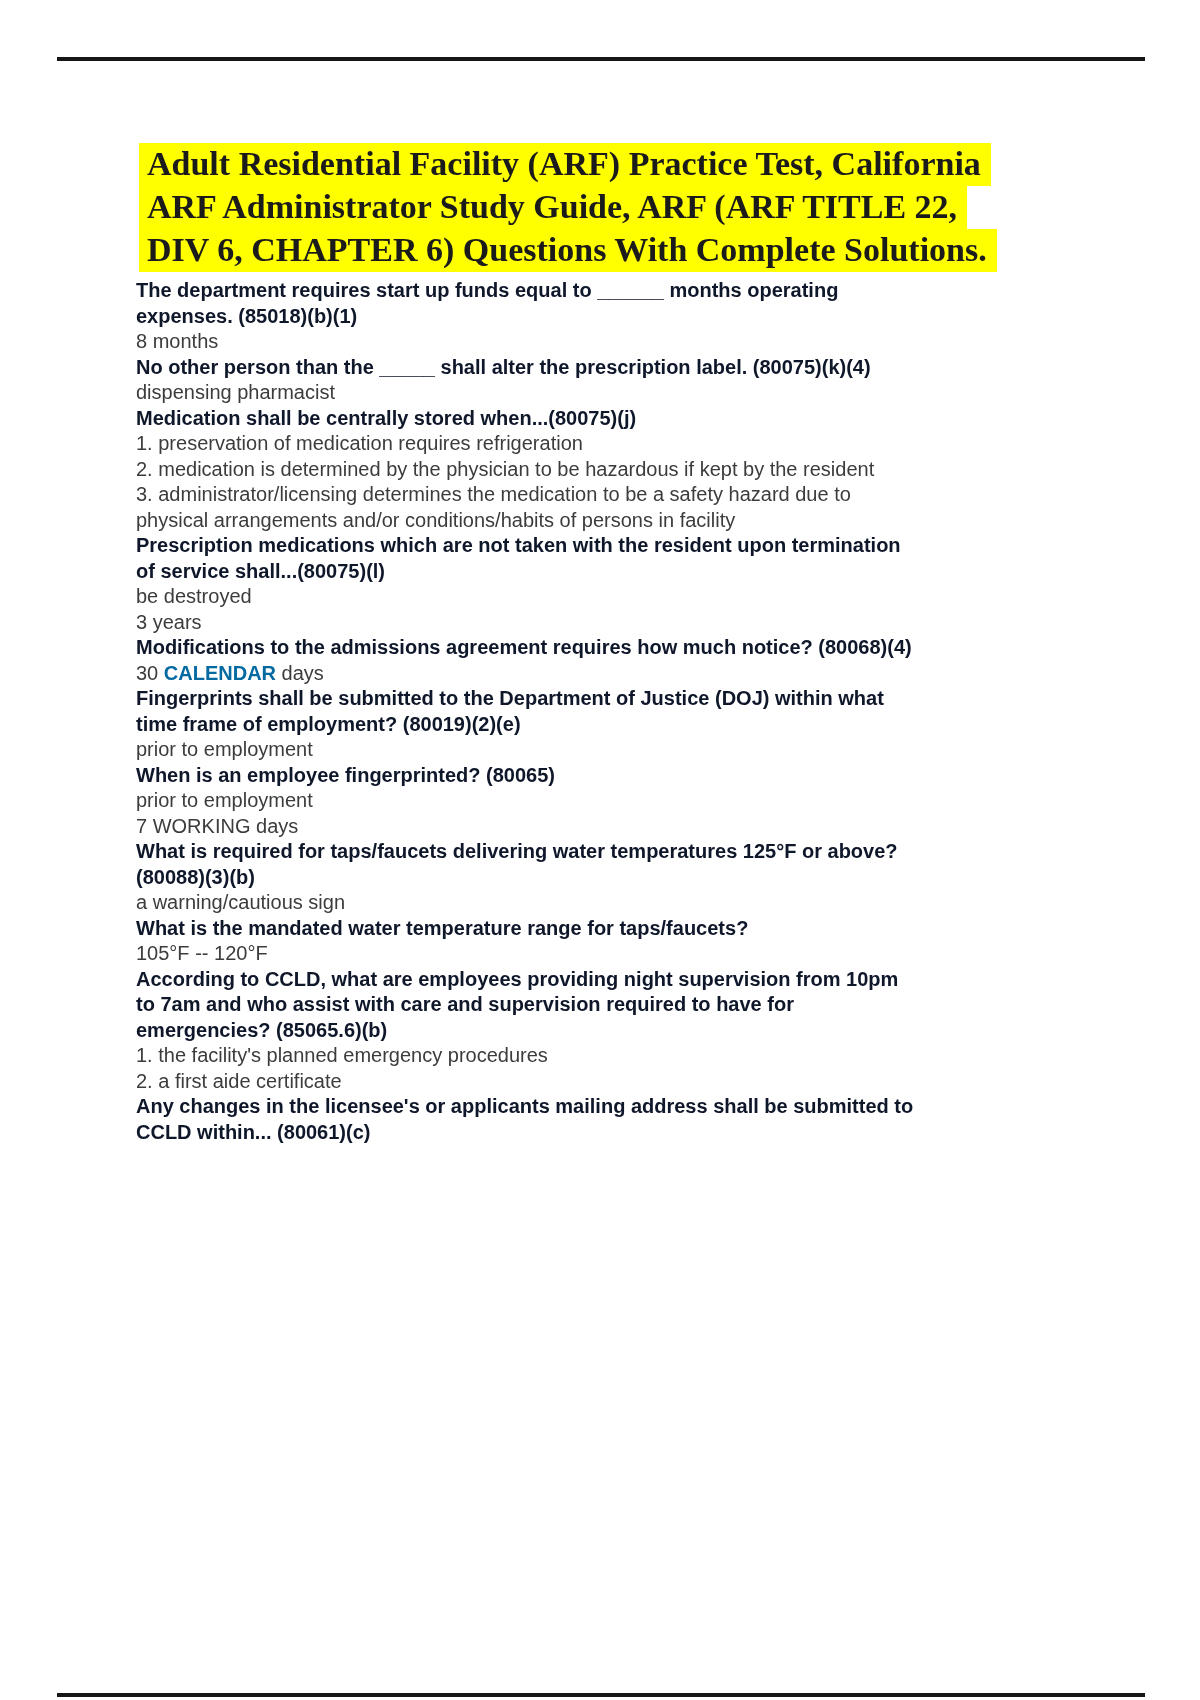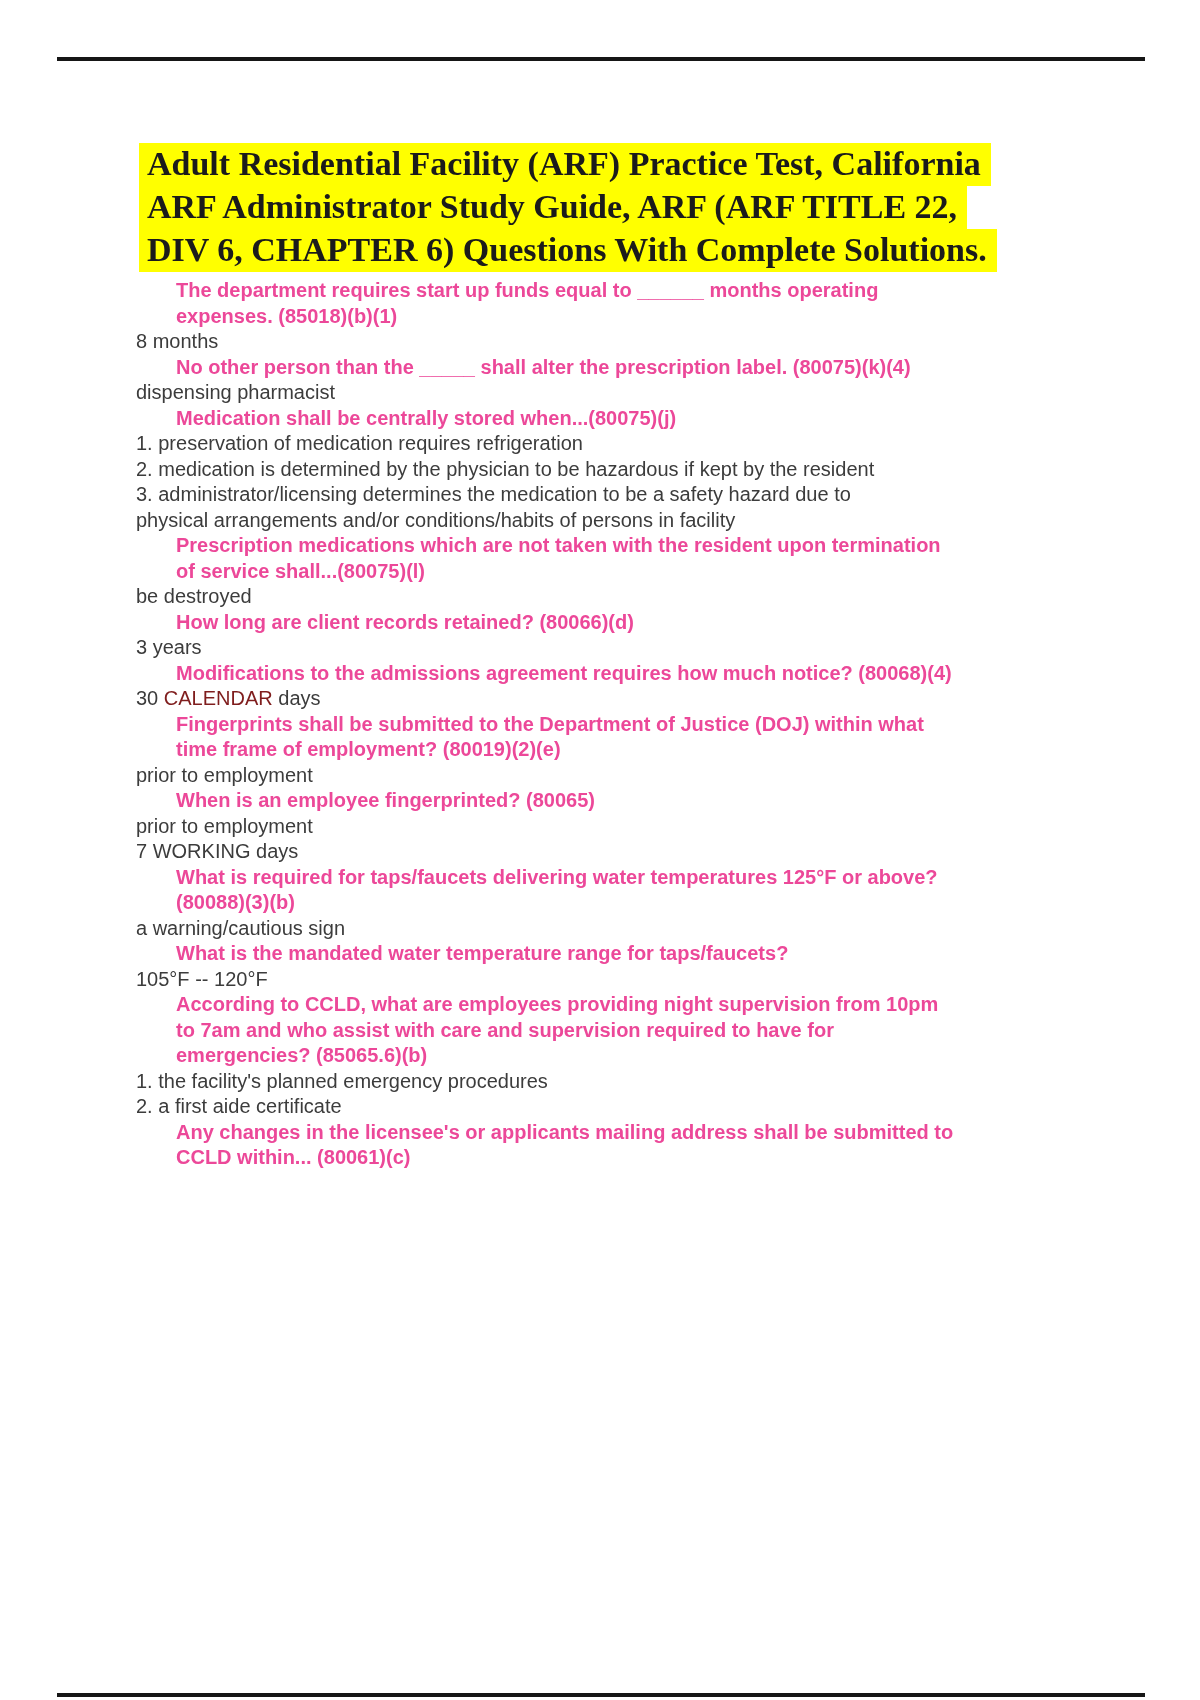--- a/index.html
+++ b/index.html
@@ -41,23 +41,23 @@
   .qa {
     position: absolute;
     left: 136px;
     top: 278px;
     width: 905px;
     font-size: 20px;
     line-height: 25.5px;
     color: #3c3c3c;
   }
   .qa p { margin: 0; white-space: pre-line; }
-  .qa p.q { font-weight: bold; color: #ec4899; margin-left: 40px; }
+  .qa p.q { font-weight: bold; color: #0f172a; }
   .qa p.a { font-weight: normal; }
-  .qa p.a .b { font-weight: normal; color: #7f1d1d; }
+  .qa p.a .b { font-weight: bold; color: #0369a1; }
 </style>
 </head>
 <body>
 
 <div class="page">
   <div class="rule rule-top"></div>
 
   <h1 class="title">
     <span class="line"><span class="hl">Adult Residential Facility (ARF) Practice Test, California</span></span>
     <span class="line"><span class="hl">ARF Administrator Study Guide, ARF (ARF TITLE 22,</span></span>
@@ -71,21 +71,20 @@
       <p class="q">No other person than the _____ shall alter the prescription label. (80075)(k)(4)</p>
       <p class="a">dispensing pharmacist</p>
       <p class="q">Medication shall be centrally stored when...(80075)(j)</p>
       <p class="a">1. preservation of medication requires refrigeration
 2. medication is determined by the physician to be hazardous if kept by the resident
 3. administrator/licensing determines the medication to be a safety hazard due to
 physical arrangements and/or conditions/habits of persons in facility</p>
       <p class="q">Prescription medications which are not taken with the resident upon termination
 of service shall...(80075)(l)</p>
       <p class="a">be destroyed</p>
-      <p class="q">How long are client records retained? (80066)(d)</p>
       <p class="a">3 years</p>
       <p class="q">Modifications to the admissions agreement requires how much notice? (80068)(4)</p>
       <p class="a"><span>30 </span><span class="b">CALENDAR</span><span> days</span></p>
       <p class="q">Fingerprints shall be submitted to the Department of Justice (DOJ) within what
 time frame of employment? (80019)(2)(e)</p>
       <p class="a">prior to employment</p>
       <p class="q">When is an employee fingerprinted? (80065)</p>
       <p class="a">prior to employment</p>
       <p class="a">7 WORKING days</p>
       <p class="q">What is required for taps/faucets delivering water temperatures 125°F or above?

